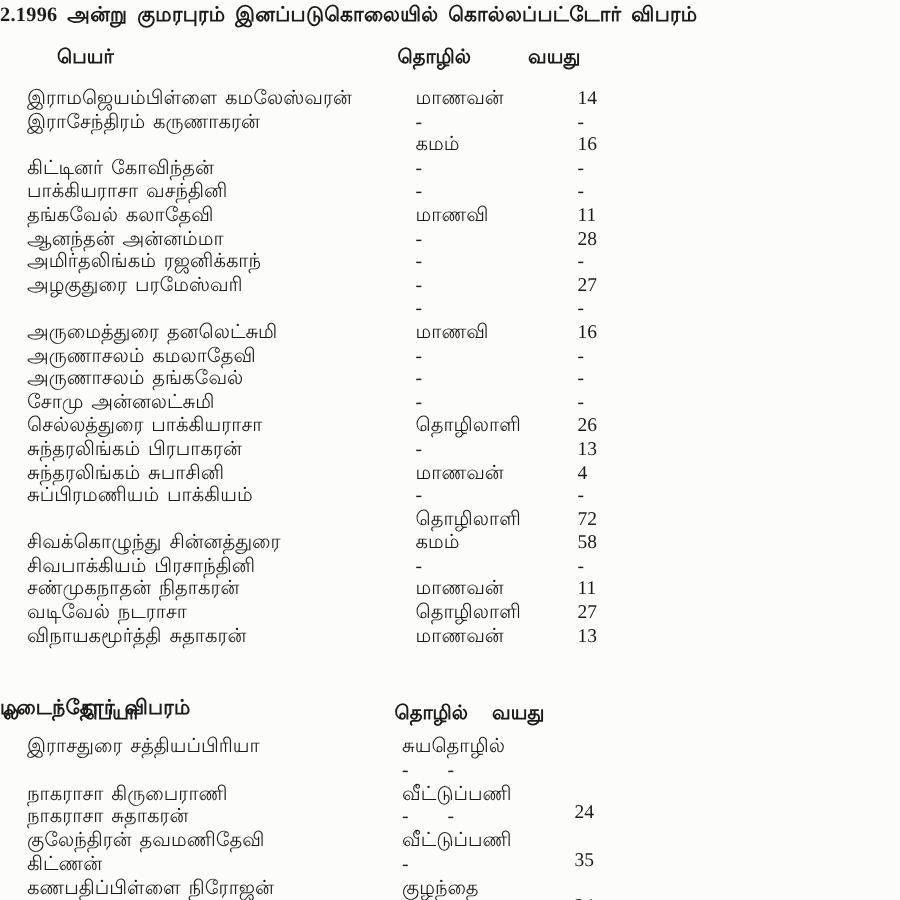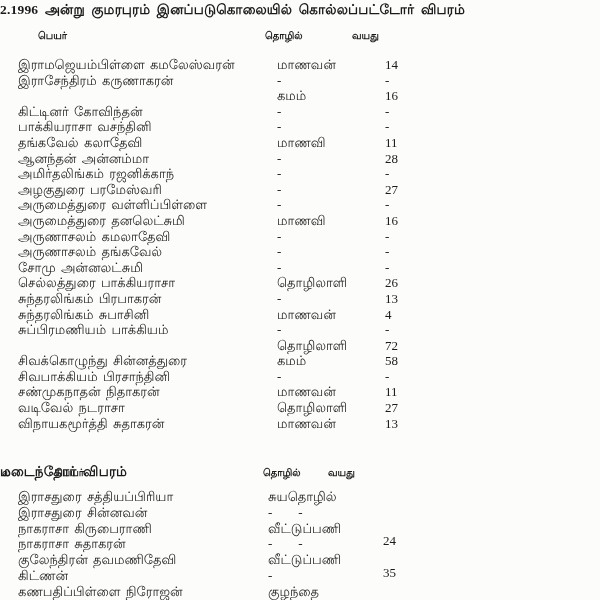--- a/index.html
+++ b/index.html
@@ -24,21 +24,21 @@
     font-weight: bold;
     font-size: 13.5px;
     letter-spacing: 0.2px;
     word-spacing: 3px;
   }
   #title-killed { top: 2px; }
   #title-injured { top: 464px; }
   .hdr {
     position: absolute;
     font-weight: bold;
-    font-size: 10px;
+    font-size: 13px;
     white-space: nowrap;
   }
   .rows {
     position: absolute;
     left: 0;
     width: 600px;
   }
   #killed-rows { top: 57px; }
   #injured-rows { top: 489px; }
   .row {
@@ -116,21 +116,20 @@
         <span class="cell-name">அமிர்தலிங்கம் ரஜனிக்காந்</span>
         <span class="cell-job">-</span>
         <span class="cell-age">-</span>
       </div>
       <div class="row">
         <span class="cell-name">அழகுதுரை பரமேஸ்வரி</span>
         <span class="cell-job">-</span>
         <span class="cell-age">27</span>
       </div>
       <div class="row">
-        <span class="cell-name">அருமைத்துரை வள்ளிப்பிள்ளை</span>
         <span class="cell-job">-</span>
         <span class="cell-age">-</span>
       </div>
       <div class="row">
         <span class="cell-name">அருமைத்துரை தனலெட்சுமி</span>
         <span class="cell-job">மாணவி</span>
         <span class="cell-age">16</span>
       </div>
       <div class="row">
         <span class="cell-name">அருணாசலம் கமலாதேவி</span>
@@ -205,21 +204,20 @@
   <div class="hdr" style="top:467px; left:263px;">தொழில்</div>
   <div class="hdr" style="top:467px; left:328px;">வயது</div>
 
   <div class="rows" id="injured-rows">
       <div class="row">
         <span class="cell-name">இராசதுரை சத்தியப்பிரியா</span>
         <span class="cell-job">சுயதொழில்</span>
         <span class="cell-age">24</span>
       </div>
       <div class="row">
-        <span class="cell-name">இராசதுரை சின்னவன்</span>
         <span class="cell-job">-        -</span>
         <span class="cell-age"></span>
       </div>
       <div class="row">
         <span class="cell-name">நாகராசா கிருபைராணி</span>
         <span class="cell-job">வீட்டுப்பணி</span>
         <span class="cell-age">35</span>
       </div>
       <div class="row">
         <span class="cell-name">நாகராசா சுதாகரன்</span>

